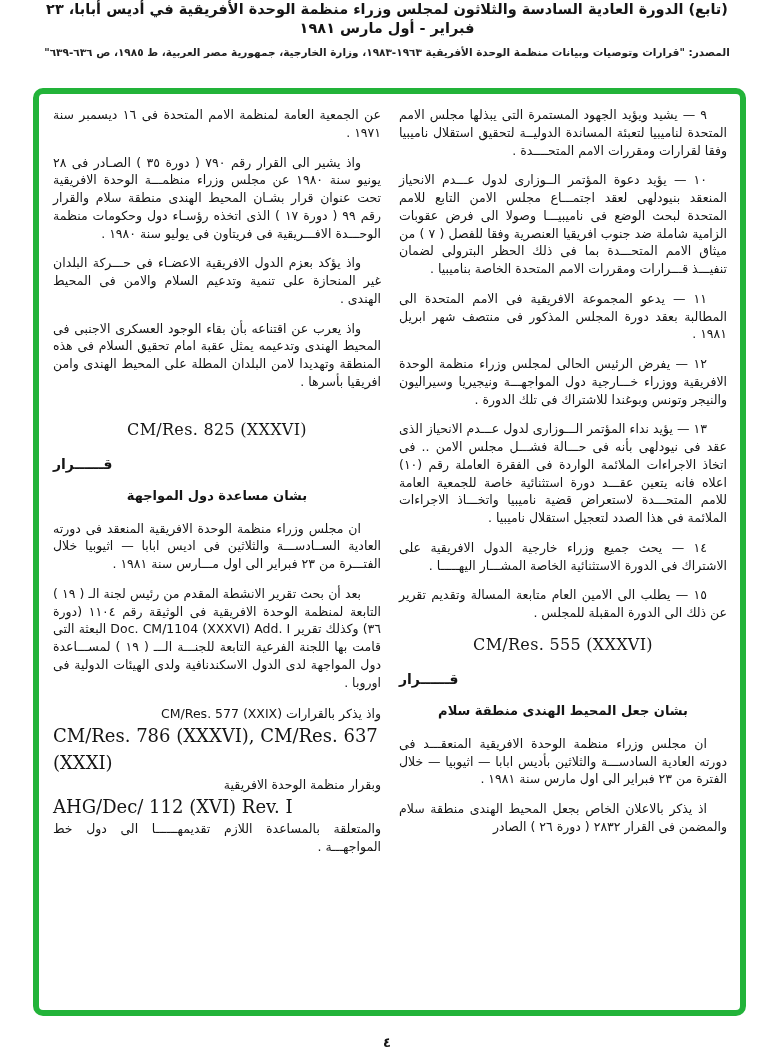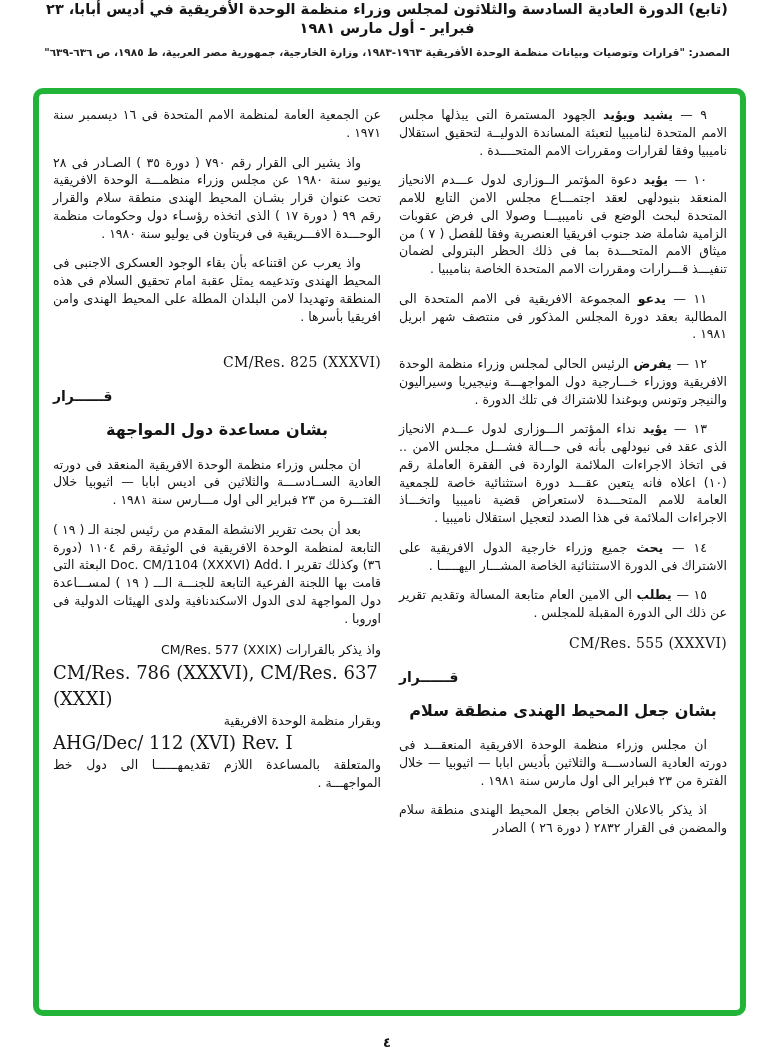--- a/index.html
+++ b/index.html
@@ -13,28 +13,28 @@
   .frame{
     position:absolute;left:33px;top:88px;width:713px;height:928px;
     box-sizing:border-box;border:6px solid #22b339;border-radius:10px;
     padding:12px 13px 8px 14px;overflow:hidden;background:#fff;
   }
   .cols{display:flex;direction:rtl;gap:18px;height:100%;}
   .col{flex:1;direction:rtl;text-align:justify;font-size:12.5px;line-height:1.42;}
   .para{margin:0 0 12px 0;}
   .indent{text-indent:1.6em;}
   .num{font-weight:normal;}
-  .lead{font-weight:bold;}
+  .lead{font-weight:normal;}
   .ref{
-    direction:ltr;text-align:right;font-family:"DejaVu Serif",serif;
-    font-size:14px;margin:12px 0 10px;letter-spacing:.3px;
+    direction:ltr;text-align:center;font-family:"DejaVu Serif",serif;
+    font-size:16px;margin:12px 0 10px;letter-spacing:.3px;
   }
   .ref-top-gap{margin-top:28px;}
   .h-qarar{text-align:left;font-weight:bold;font-size:14px;margin:14px 0 12px;}
-  .h-sub{text-align:center;font-weight:bold;font-size:16px;margin:0 0 14px;}
+  .h-sub{text-align:center;font-weight:bold;font-size:13px;margin:0 0 14px;}
   .refblock{margin:14px 0 12px 0;}
   .refblock div{line-height:1.45;}
   .line-ltr{direction:ltr;text-align:left;font-family:"DejaVu Serif",serif;font-size:18px;}
   .line-rtl{direction:rtl;text-align:right;}
   .line-just{direction:rtl;text-align:justify;}
   .page-num{
     position:absolute;left:0;right:0;bottom:12px;text-align:center;
     font-size:13px;font-weight:bold;color:#111;
   }
 </style>
@@ -61,20 +61,21 @@
       <div class="ref">CM/Res. 555 (XXXVI)</div>
       <div class="h-qarar">قــــــرار</div>
       <div class="h-sub">بشان جعل المحيط الهندى منطقة سلام</div>
       <p class="para indent">ان مجلس وزراء منظمة الوحدة الافريقية المنعقـــد فى دورته العادية السادســـة والثلاثين بأديس ابابا — اثيوبيا — خلال الفترة من ٢٣ فبراير الى اول مارس سنة ١٩٨١ .</p>
       <p class="para indent">اذ يذكر بالاعلان الخاص بجعل المحيط الهندى منطقة سلام والمضمن فى القرار ٢٨٣٢ ( دورة ٢٦ ) الصادر</p>
     </div>
 
     <div class="col">
       <p class="para">عن الجمعية العامة لمنظمة الامم المتحدة فى ١٦ ديسمبر سنة ١٩٧١ .</p>
       <p class="para indent">واذ يشير الى القرار رقم ٧٩٠ ( دورة ٣٥ ) الصـادر فى ٢٨ يونيو سنة ١٩٨٠ عن مجلس وزراء منظمـــة الوحدة الافريقية تحت عنوان قرار بشـان المحيط الهندى منطقة سلام والقرار رقم ٩٩ ( دورة ١٧ ) الذى اتخذه رؤسـاء دول وحكومات منظمة الوحـــدة الافـــريقية فى فريتاون فى يوليو سنة ١٩٨٠ .</p>
+      <p class="para indent">واذ يؤكد بعزم الدول الافريقية الاعضـاء فى حـــركة البلدان غير المنحازة على تنمية وتدعيم السلام والامن فى المحيط الهندى .</p>
       <p class="para indent">واذ يعرب عن اقتناعه بأن بقاء الوجود العسكرى الاجنبى فى المحيط الهندى وتدعيمه يمثل عقبة امام تحقيق السلام فى هذه المنطقة وتهديدا لامن البلدان المطلة على المحيط الهندى وامن افريقيا بأسرها .</p>
 
       <div class="ref ref-top-gap">CM/Res. 825 (XXXVI)</div>
       <div class="h-qarar">قــــــرار</div>
       <div class="h-sub">بشان مساعدة دول المواجهة</div>
       <p class="para indent">ان مجلس وزراء منظمة الوحدة الافريقية المنعقد فى دورته العادية الســادســـة والثلاثين فى اديس ابابا — اثيوبيا خلال الفتـــرة من ٢٣ فبراير الى اول مـــارس سنة ١٩٨١ .</p>
       <p class="para indent">بعد أن بحث تقرير الانشطة المقدم من رئيس لجنة الـ ( ١٩ ) التابعة لمنظمة الوحدة الافريقية فى الوثيقة رقم ١١٠٤ (دورة ٣٦) وكذلك تقرير Doc. CM/1104 (XXXVI) Add. I البعثة التى قامت بها اللجنة الفرعية التابعة للجنـــة الـــ ( ١٩ ) لمســـاعدة دول المواجهة لدى الدول الاسكندنافية ولدى الهيئات الدولية فى اوروبا .</p>
 
       <div class="refblock">
         <div class="line-just">واذ يذكر بالقرارات CM/Res. 577 (XXIX)</div>

